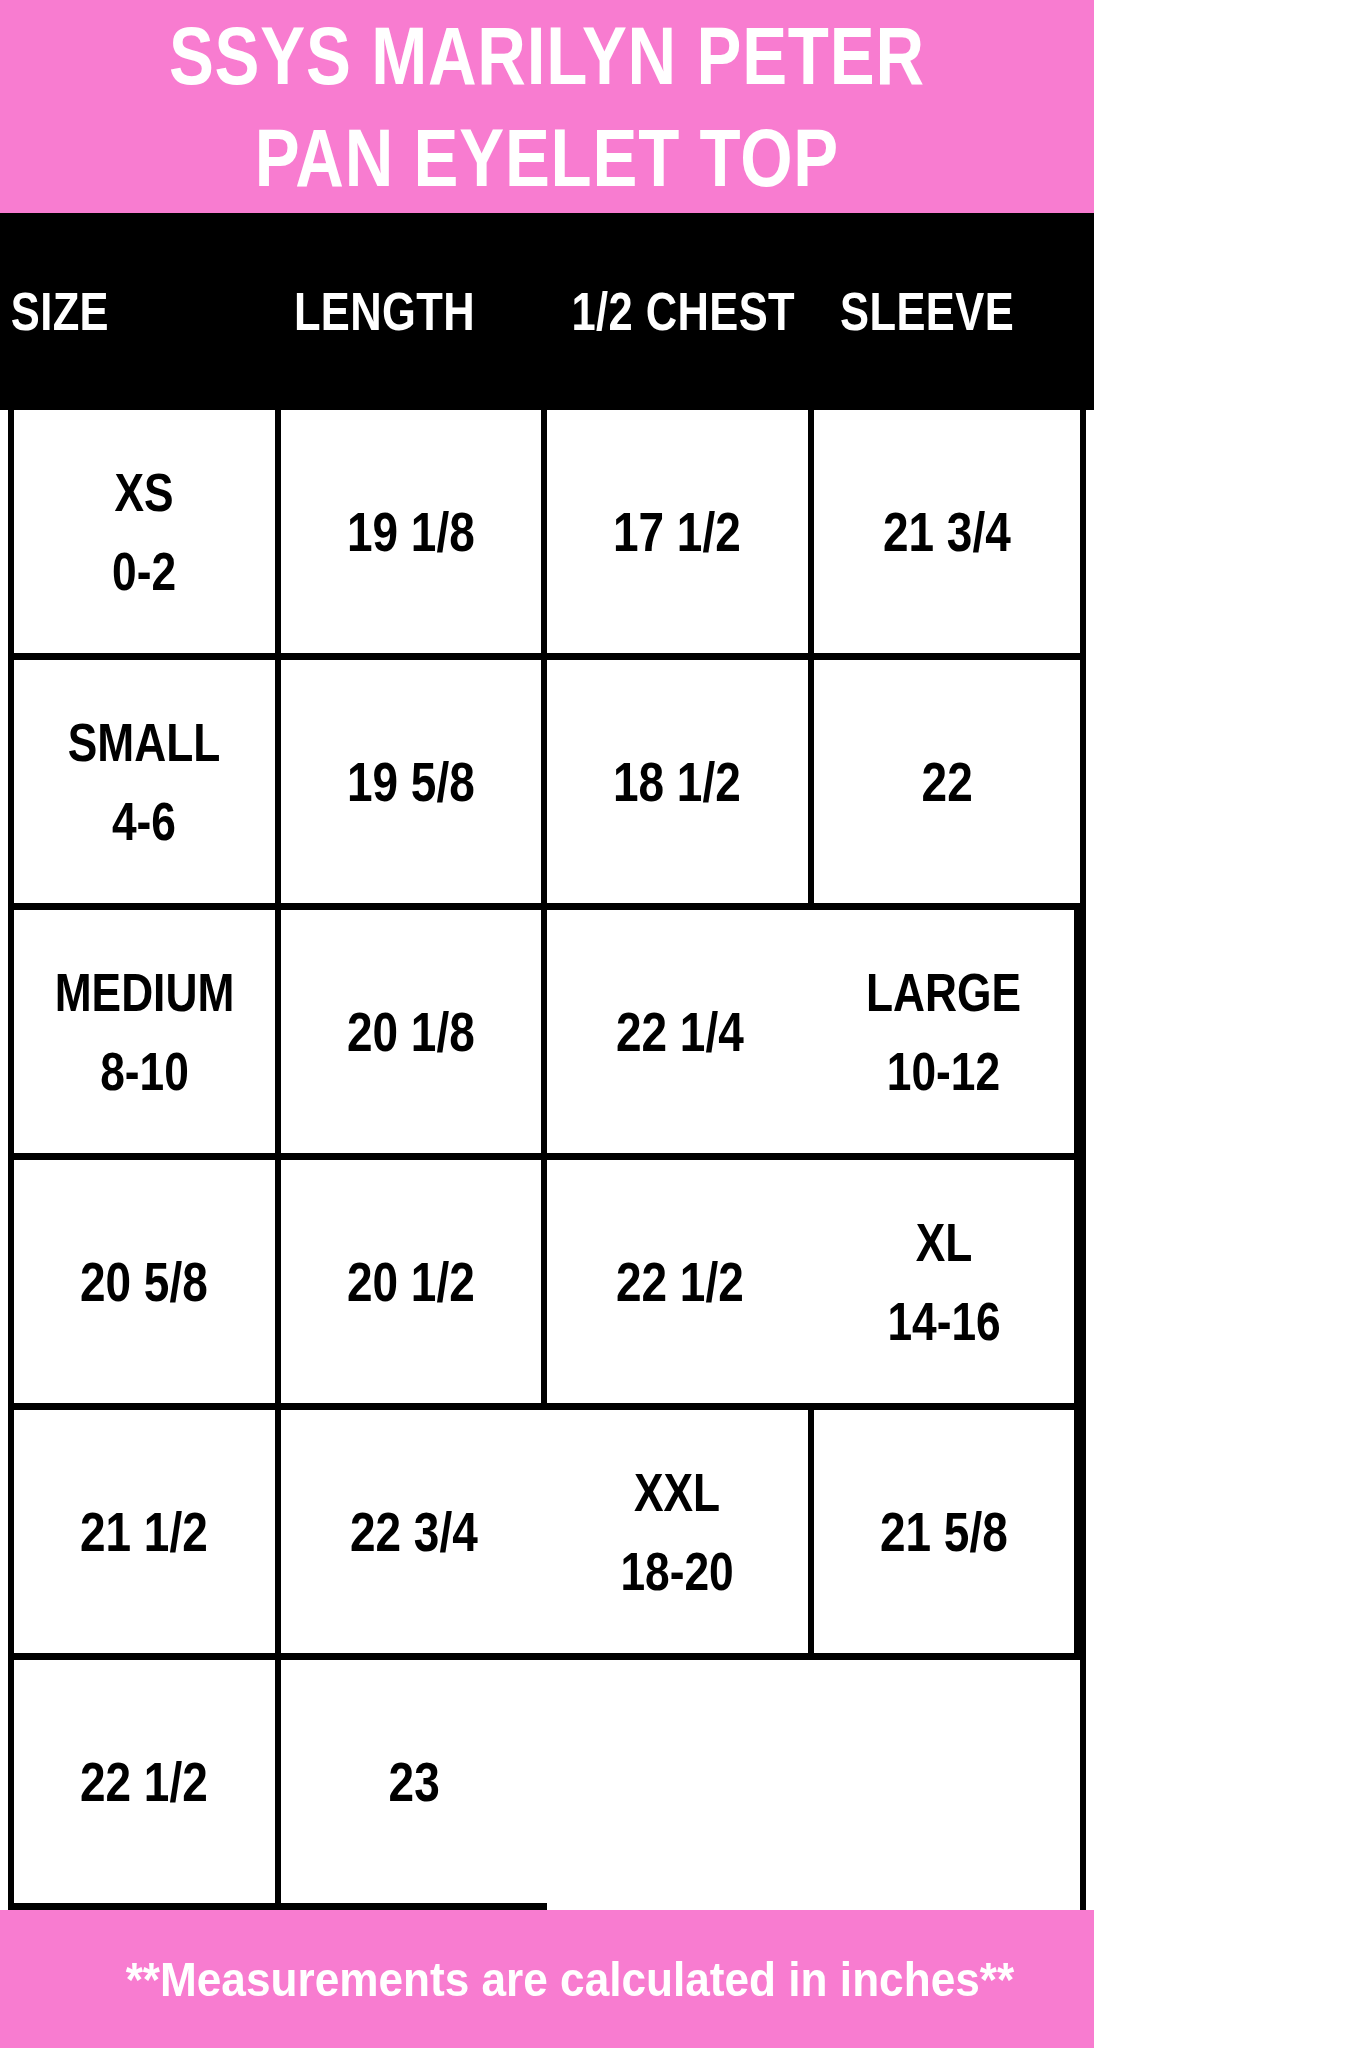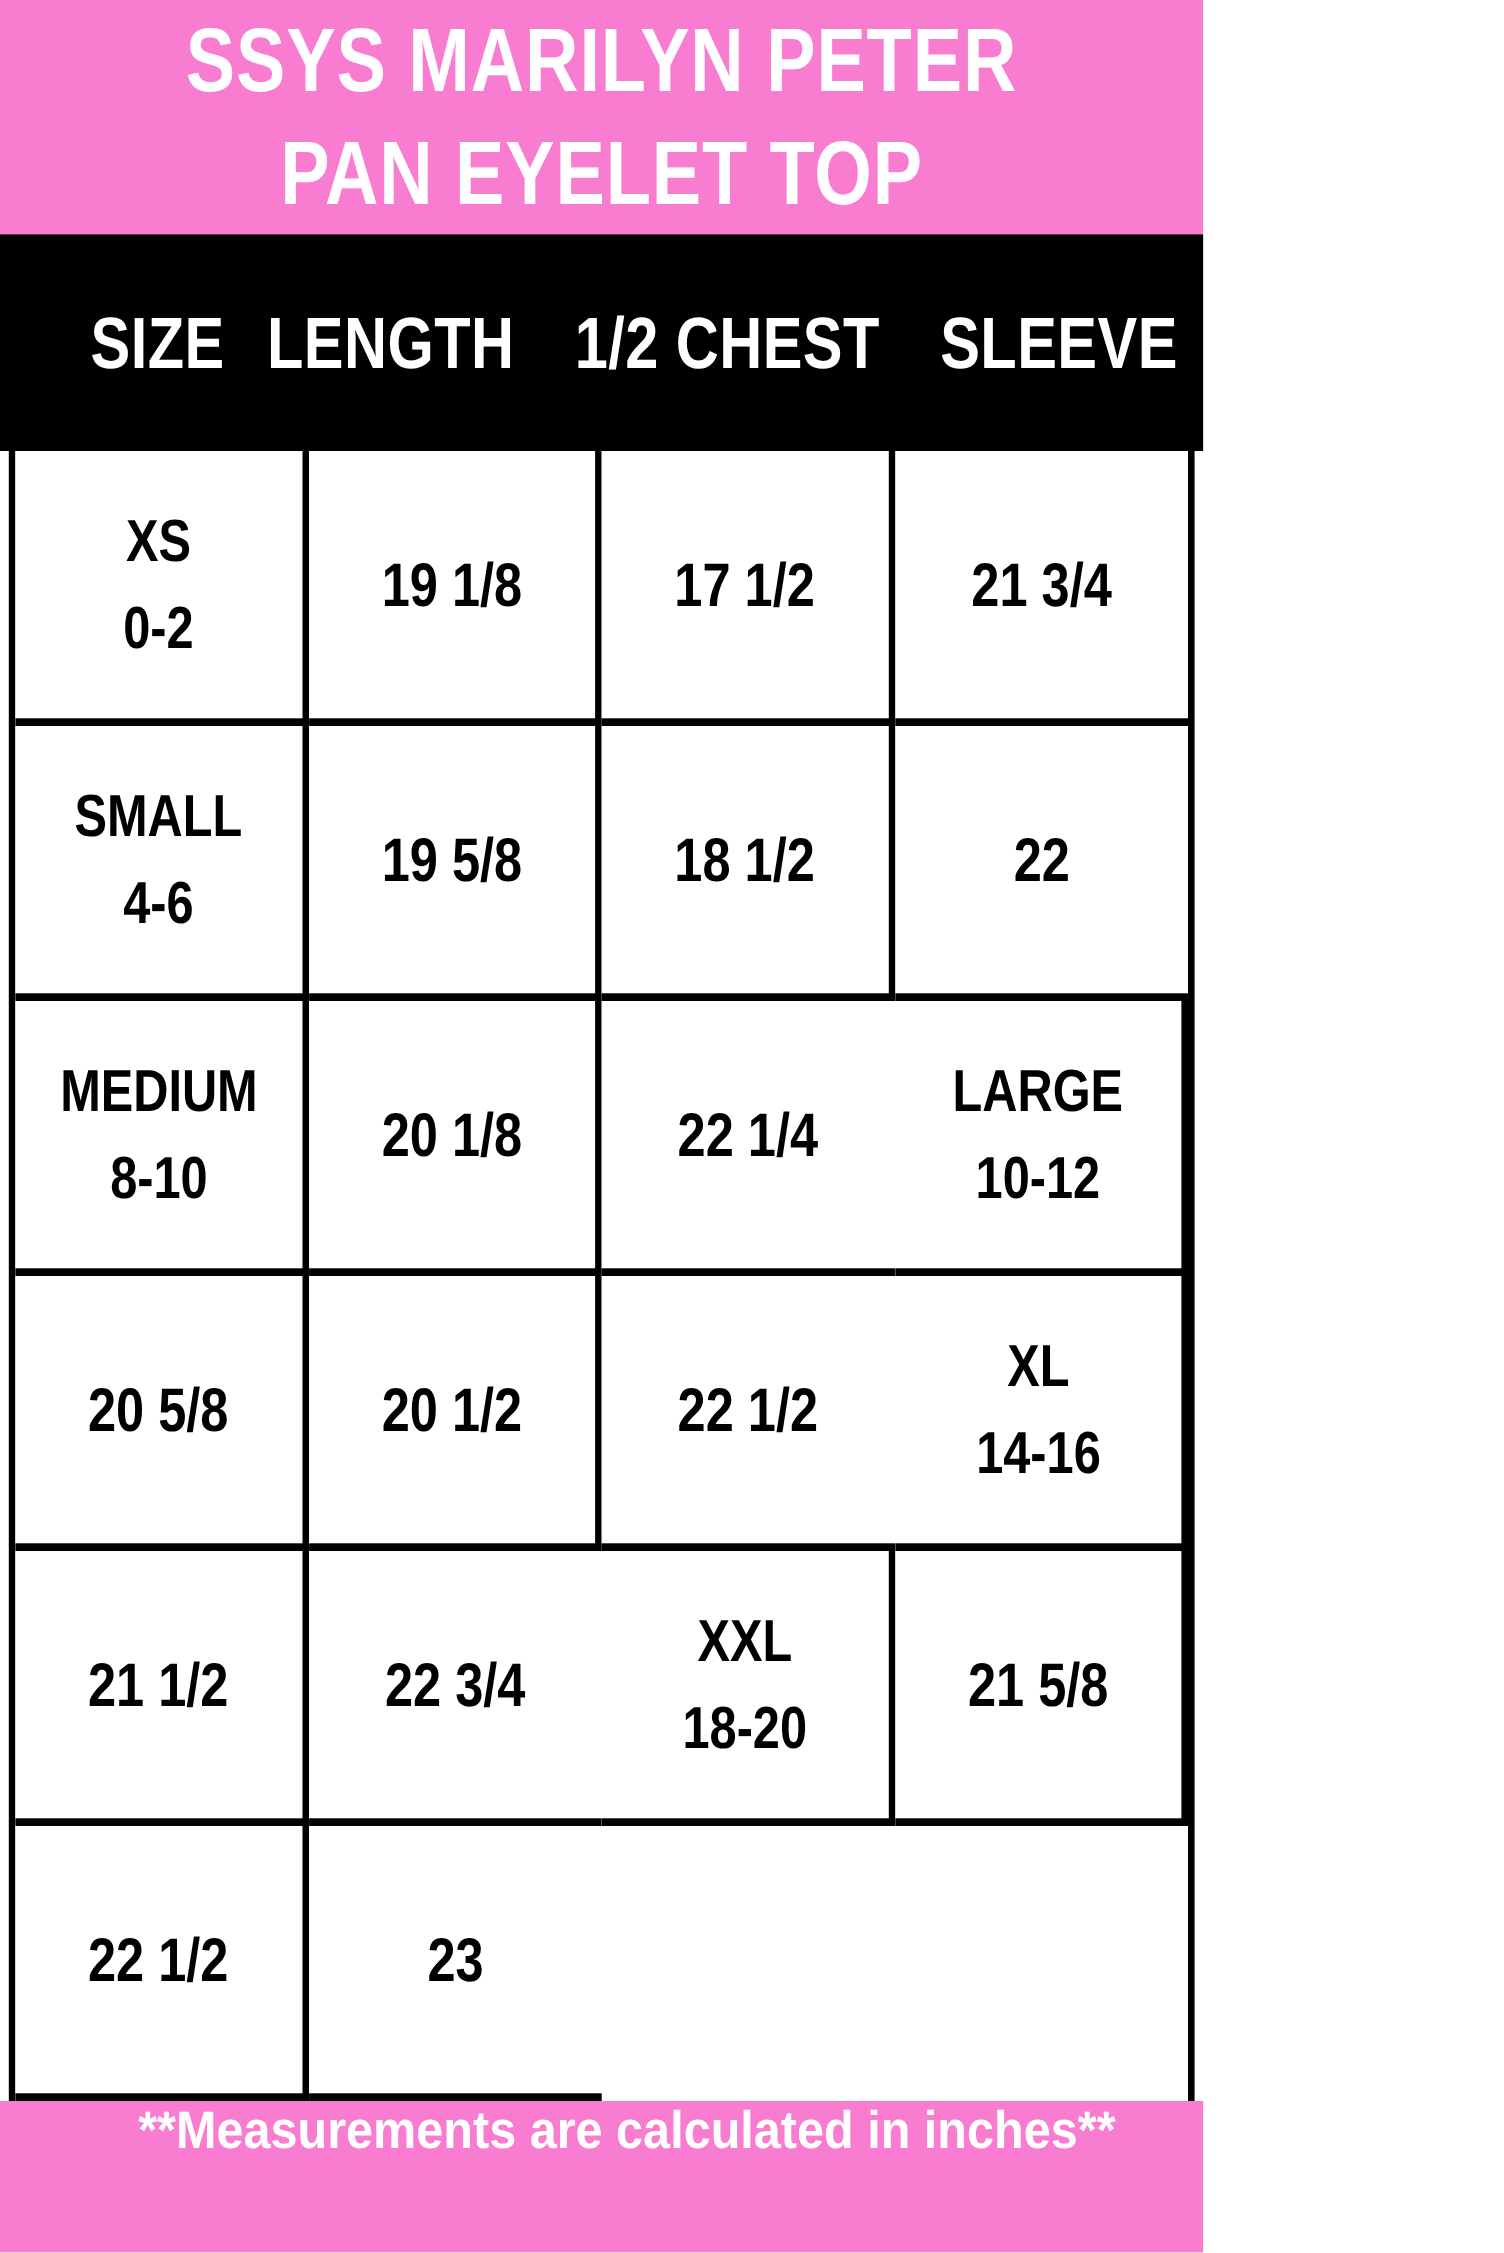--- a/index.html
+++ b/index.html
@@ -45,22 +45,22 @@
   
   .black-band {
     height: 197px;
     background: var(--black);
     color: var(--white);
     display: grid;
     grid-template-columns: repeat(4, 1fr);
     align-items: center;
   }
   .th {
-    text-align: right;
-    font-size: 66px;
+    text-align: left;
+    font-size: 53px;
     letter-spacing: 0.5px;
   }
   
   .table-wrap {
     background: var(--white);
     padding: 0 8px;
   }
   .tgrid {
     display: grid;
     grid-template-columns: repeat(4, 1fr);
@@ -81,20 +81,21 @@
   }
   .cell.last { border-right: none; }
   .value { font-size: 56px; }
   .size-cell .cond { line-height: 1.45; font-size: 54px; }
   
   .pink-footer {
     flex: 1;
     background: var(--pink);
     color: var(--white);
     display: flex;
+    align-items: center;
     justify-content: center;
     text-align: center;
     padding-left: 46px;
   }
   .footer-note { font-size: 48px; transform: scaleX(0.92); }
 </style>
 </head>
 <body>
 
 <div class="page">

